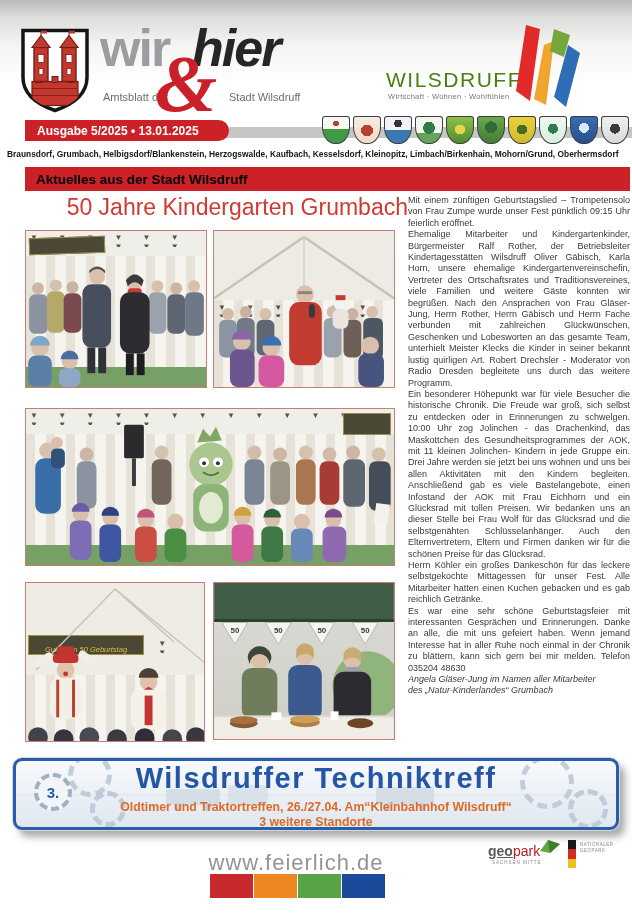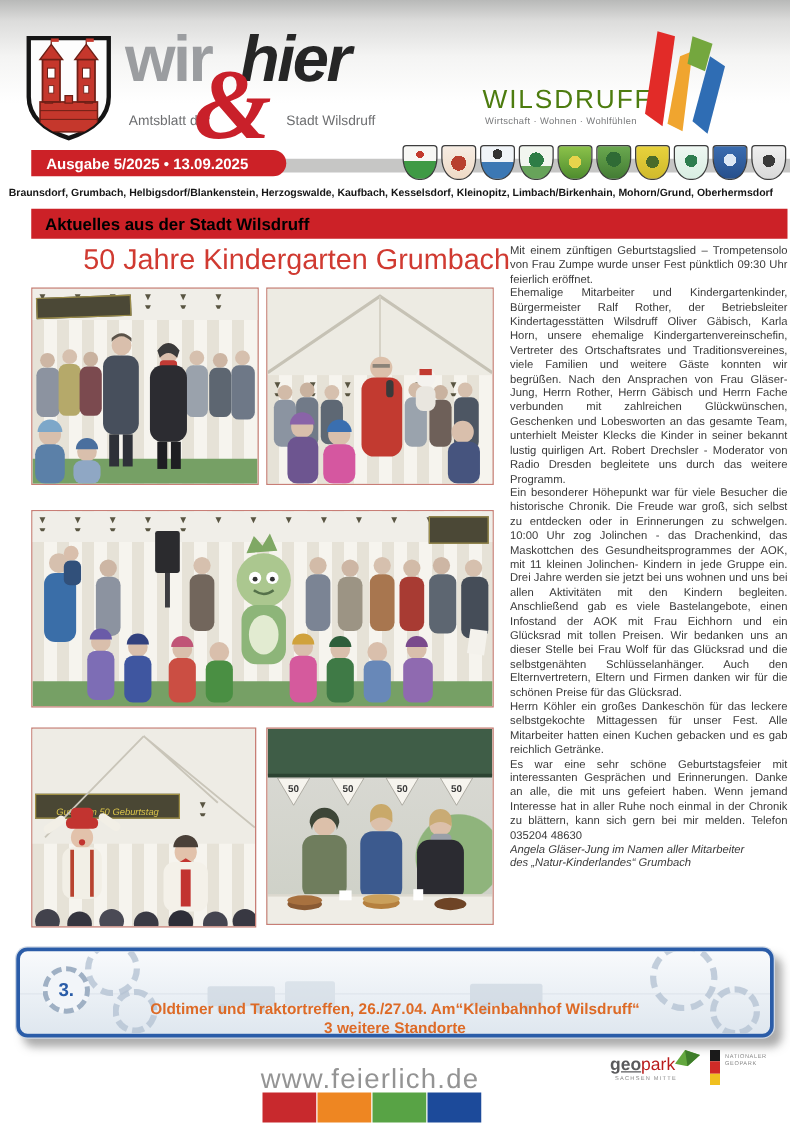--- a/index.html
+++ b/index.html
@@ -163,21 +163,21 @@
   <span class="city-tagline">Wirtschaft · Wohnen · Wohlfühlen</span>
   <svg class="city-mark" viewBox="0 0 72 84">
     <polygon points="18,2 32,6 22,78 8,68" fill="#e22b28"></polygon>
     <polygon points="36,22 46,18 38,82 26,76" fill="#f0a52f"></polygon>
     <polygon points="46,6 62,12 56,34 42,28" fill="#74a73e"></polygon>
     <polygon points="60,22 72,30 58,84 46,74" fill="#2f6db4"></polygon>
   </svg>
 
   <div class="gray-bar"></div>
   <div class="issue-pill">
-    <span>Ausgabe 5/2025 • 13.09.2025</span>
+    <span>Ausgabe 5/2025 • 13.01.2025</span>
   </div>
   <div class="crest-row">
     <div class="crest cr0" title="Braunsdorf"></div>
     <div class="crest cr1" title="Grumbach"></div>
     <div class="crest cr2" title="Helbigsdorf/Blankenstein"></div>
     <div class="crest cr3" title="Herzogswalde"></div>
     <div class="crest cr4" title="Kaufbach"></div>
     <div class="crest cr5" title="Kesselsdorf"></div>
     <div class="crest cr6" title="Kleinopitz"></div>
     <div class="crest cr7" title="Limbach/Birkenhain"></div>
@@ -187,21 +187,21 @@
 
   <div class="districts">Braunsdorf, Grumbach, Helbigsdorf/Blankenstein, Herzogswalde, Kaufbach, Kesselsdorf, Kleinopitz, Limbach/Birkenhain, Mohorn/Grund, Oberhermsdorf</div>
 
   <div class="section-bar">
     <span>Aktuelles aus der Stadt Wilsdruff</span>
   </div>
 
   <h1 class="headline" style="margin:0;font-weight:normal;text-align:right;">50 Jahre Kindergarten Grumbach</h1>
 
   <div class="article-col">
-    <p>Mit einem zünftigen Geburtstagslied – Trompetensolo von Frau Zumpe wurde unser Fest pünktlich 09:30 Uhr feierlich eröffnet.</p>
+    <p>Mit einem zünftigen Geburtstagslied – Trompetensolo von Frau Zumpe wurde unser Fest pünktlich 09:15 Uhr feierlich eröffnet.</p>
     <p>Ehemalige Mitarbeiter und Kindergartenkinder, Bürgermeister Ralf Rother, der Betriebsleiter Kindertagesstätten Wilsdruff Oliver Gäbisch, Karla Horn, unsere ehemalige Kindergartenvereinschefin, Vertreter des Ortschaftsrates und Traditionsvereines, viele Familien und weitere Gäste konnten wir begrüßen. Nach den Ansprachen von Frau Gläser-Jung, Herrn Rother, Herrn Gäbisch und Herrn Fache verbunden mit zahlreichen Glückwünschen, Geschenken und Lobesworten an das gesamte Team, unterhielt Meister Klecks die Kinder in seiner bekannt lustig quirligen Art. Robert Drechsler - Moderator von Radio Dresden begleitete uns durch das weitere Programm.</p>
     <p>Ein besonderer Höhepunkt war für viele Besucher die historische Chronik. Die Freude war groß, sich selbst zu entdecken oder in Erinnerungen zu schwelgen. 10:00 Uhr zog Jolinchen - das Drachenkind, das Maskottchen des Gesundheitsprogrammes der AOK, mit 11 kleinen Jolinchen- Kindern in jede Gruppe ein. Drei Jahre werden sie jetzt bei uns wohnen und uns bei allen Aktivitäten mit den Kindern begleiten. Anschließend gab es viele Bastelangebote, einen Infostand der AOK mit Frau Eichhorn und ein Glücksrad mit tollen Preisen. Wir bedanken uns an dieser Stelle bei Frau Wolf für das Glücksrad und die selbstgenähten Schlüsselanhänger. Auch den Elternvertretern, Eltern und Firmen danken wir für die schönen Preise für das Glücksrad.</p>
     <p>Herrn Köhler ein großes Dankeschön für das leckere selbstgekochte Mittagessen für unser Fest. Alle Mitarbeiter hatten einen Kuchen gebacken und es gab reichlich Getränke.</p>
     <p>Es war eine sehr schöne Geburtstagsfeier mit interessanten Gesprächen und Erinnerungen. Danke an alle, die mit uns gefeiert haben. Wenn jemand Interesse hat in aller Ruhe noch einmal in der Chronik zu blättern, kann sich gern bei mir melden. Telefon 035204 48630</p>
     <div class="attribution">Angela Gläser-Jung im Namen aller Mitarbeiter</div>
     <div class="attribution">des „Natur-Kinderlandes“ Grumbach</div>
   </div>
 
   <div class="photo p1">
     <div class="tent-wall"></div>
@@ -418,20 +418,21 @@
       <circle cx="162" cy="46" r="4" fill="#b2bfcc"></circle>
         <circle cx="192" cy="46" r="4" fill="#b2bfcc"></circle>
       <circle cx="372" cy="46" r="4" fill="#b2bfcc"></circle>
         <circle cx="406" cy="46" r="4" fill="#b2bfcc"></circle>
     </svg>
     <div class="gear g1"></div>
     <div class="gear g2"></div>
     <div class="gear g3"></div>
     <div class="gear g4"></div>
     <div class="event-badge">3.</div>
+    <div class="event-title">Wilsdruffer Techniktreff</div>
     <div class="event-line1">Oldtimer und Traktortreffen, 26./27.04.  Am“Kleinbahnhof Wilsdruff“</div>
     <div class="event-line2">3 weitere Standorte</div>
   </div>
 
   <a class="website" href="#">www.feierlich.de</a>
   <div class="color-strip">
     <div class="sq-red"></div>
     <div class="sq-orange"></div>
     <div class="sq-green"></div>
     <div class="sq-blue"></div>

